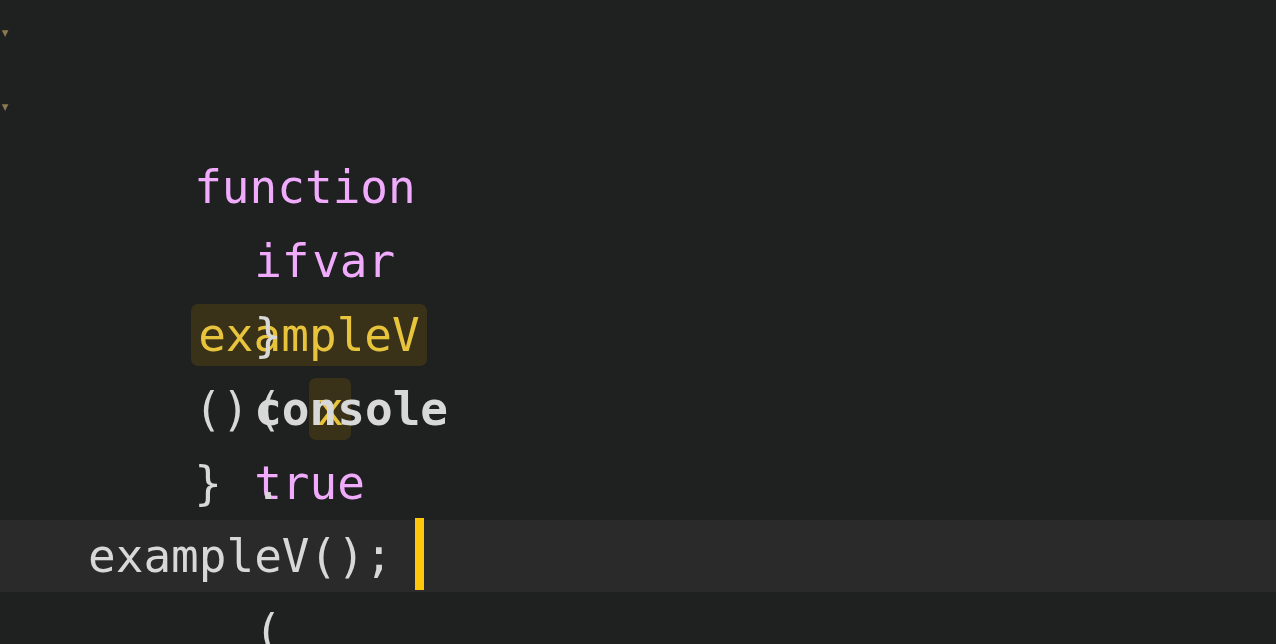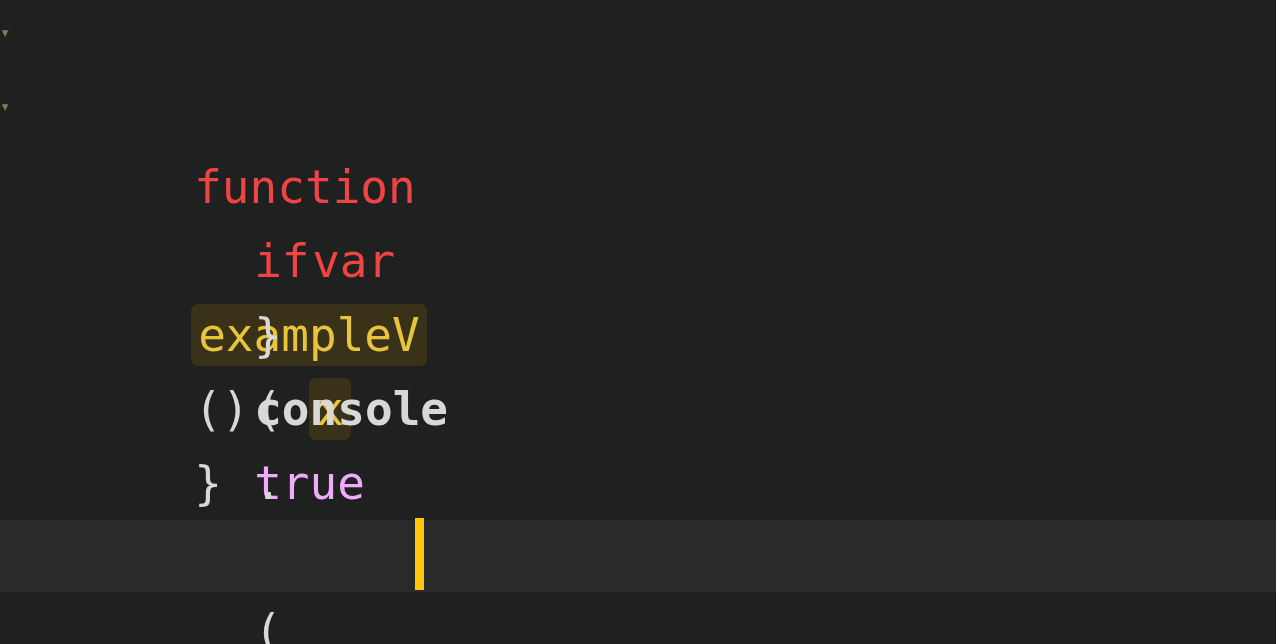--- a/index.html
+++ b/index.html
@@ -37,21 +37,21 @@
     color: #d4d4d4;
   }
   .code-line .txt { white-space: pre; }
 
   
   .ind0 { padding-left: 28px; }
   .ind1 { padding-left: 88px; }
   .ind2 { padding-left: 146px; }
 
   
-  .kw        { color: #ef4444; }          
+  .kw        { color: #f0abfc; }          
   .fnname    { color: #e8c33c; }          
   .bool      { color: #f0abfc; }          
   .op        { color: #c25b4a; }          
   .punct     { color: #d8d8d8; }          
   .obj       { color: #d8d8d8; font-weight: bold; }          
   .method    { color: #45b54b; }          
   .plain     { color: #d8d8d8; }
 
   
   .hl {
@@ -153,15 +153,16 @@
       
     </div>
 
     <div class="code-line ind0">
       <span class="txt punct">}</span>
     </div>
 
   </div>
 
   <div class="active-line" style="top: 520px; background: rgb(42, 42, 43);"></div>
+  <div class="active-line-text" style="top:520px;">exampleV();</div>
   <div class="caret" style="left: 415px; top: 518px; height: 72px; background: rgb(255, 198, 11);"></div>
 
 </div>
 
 </body></html>

